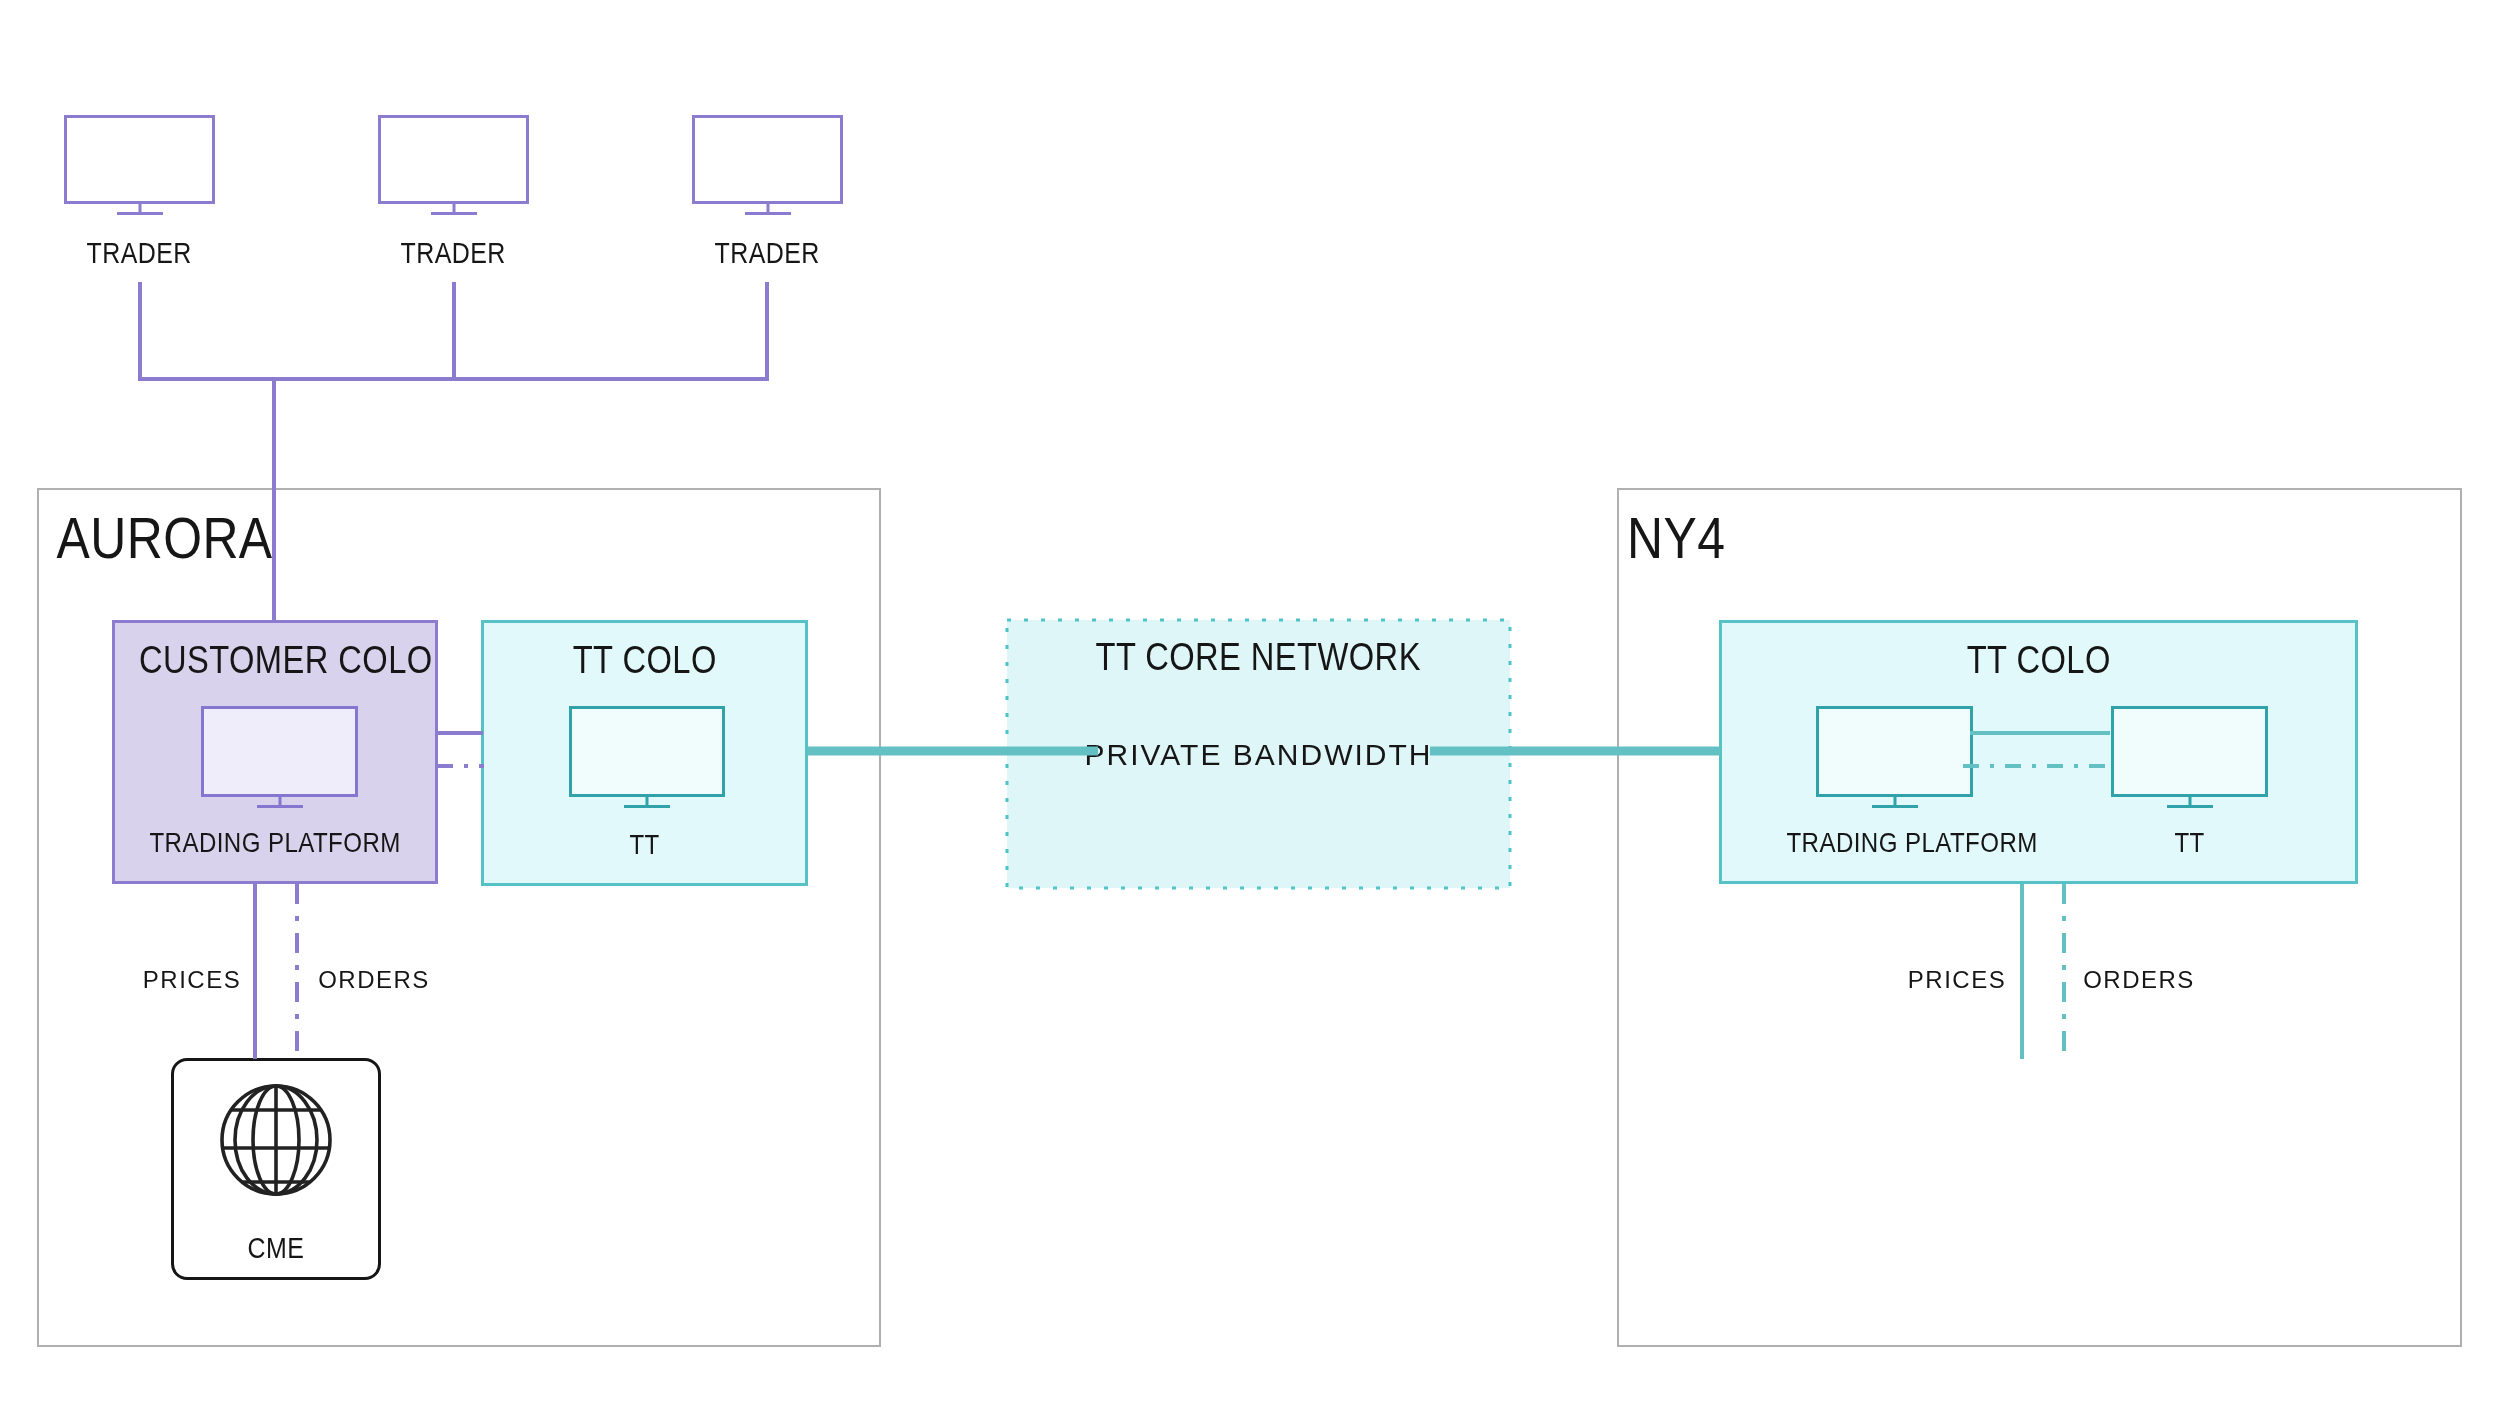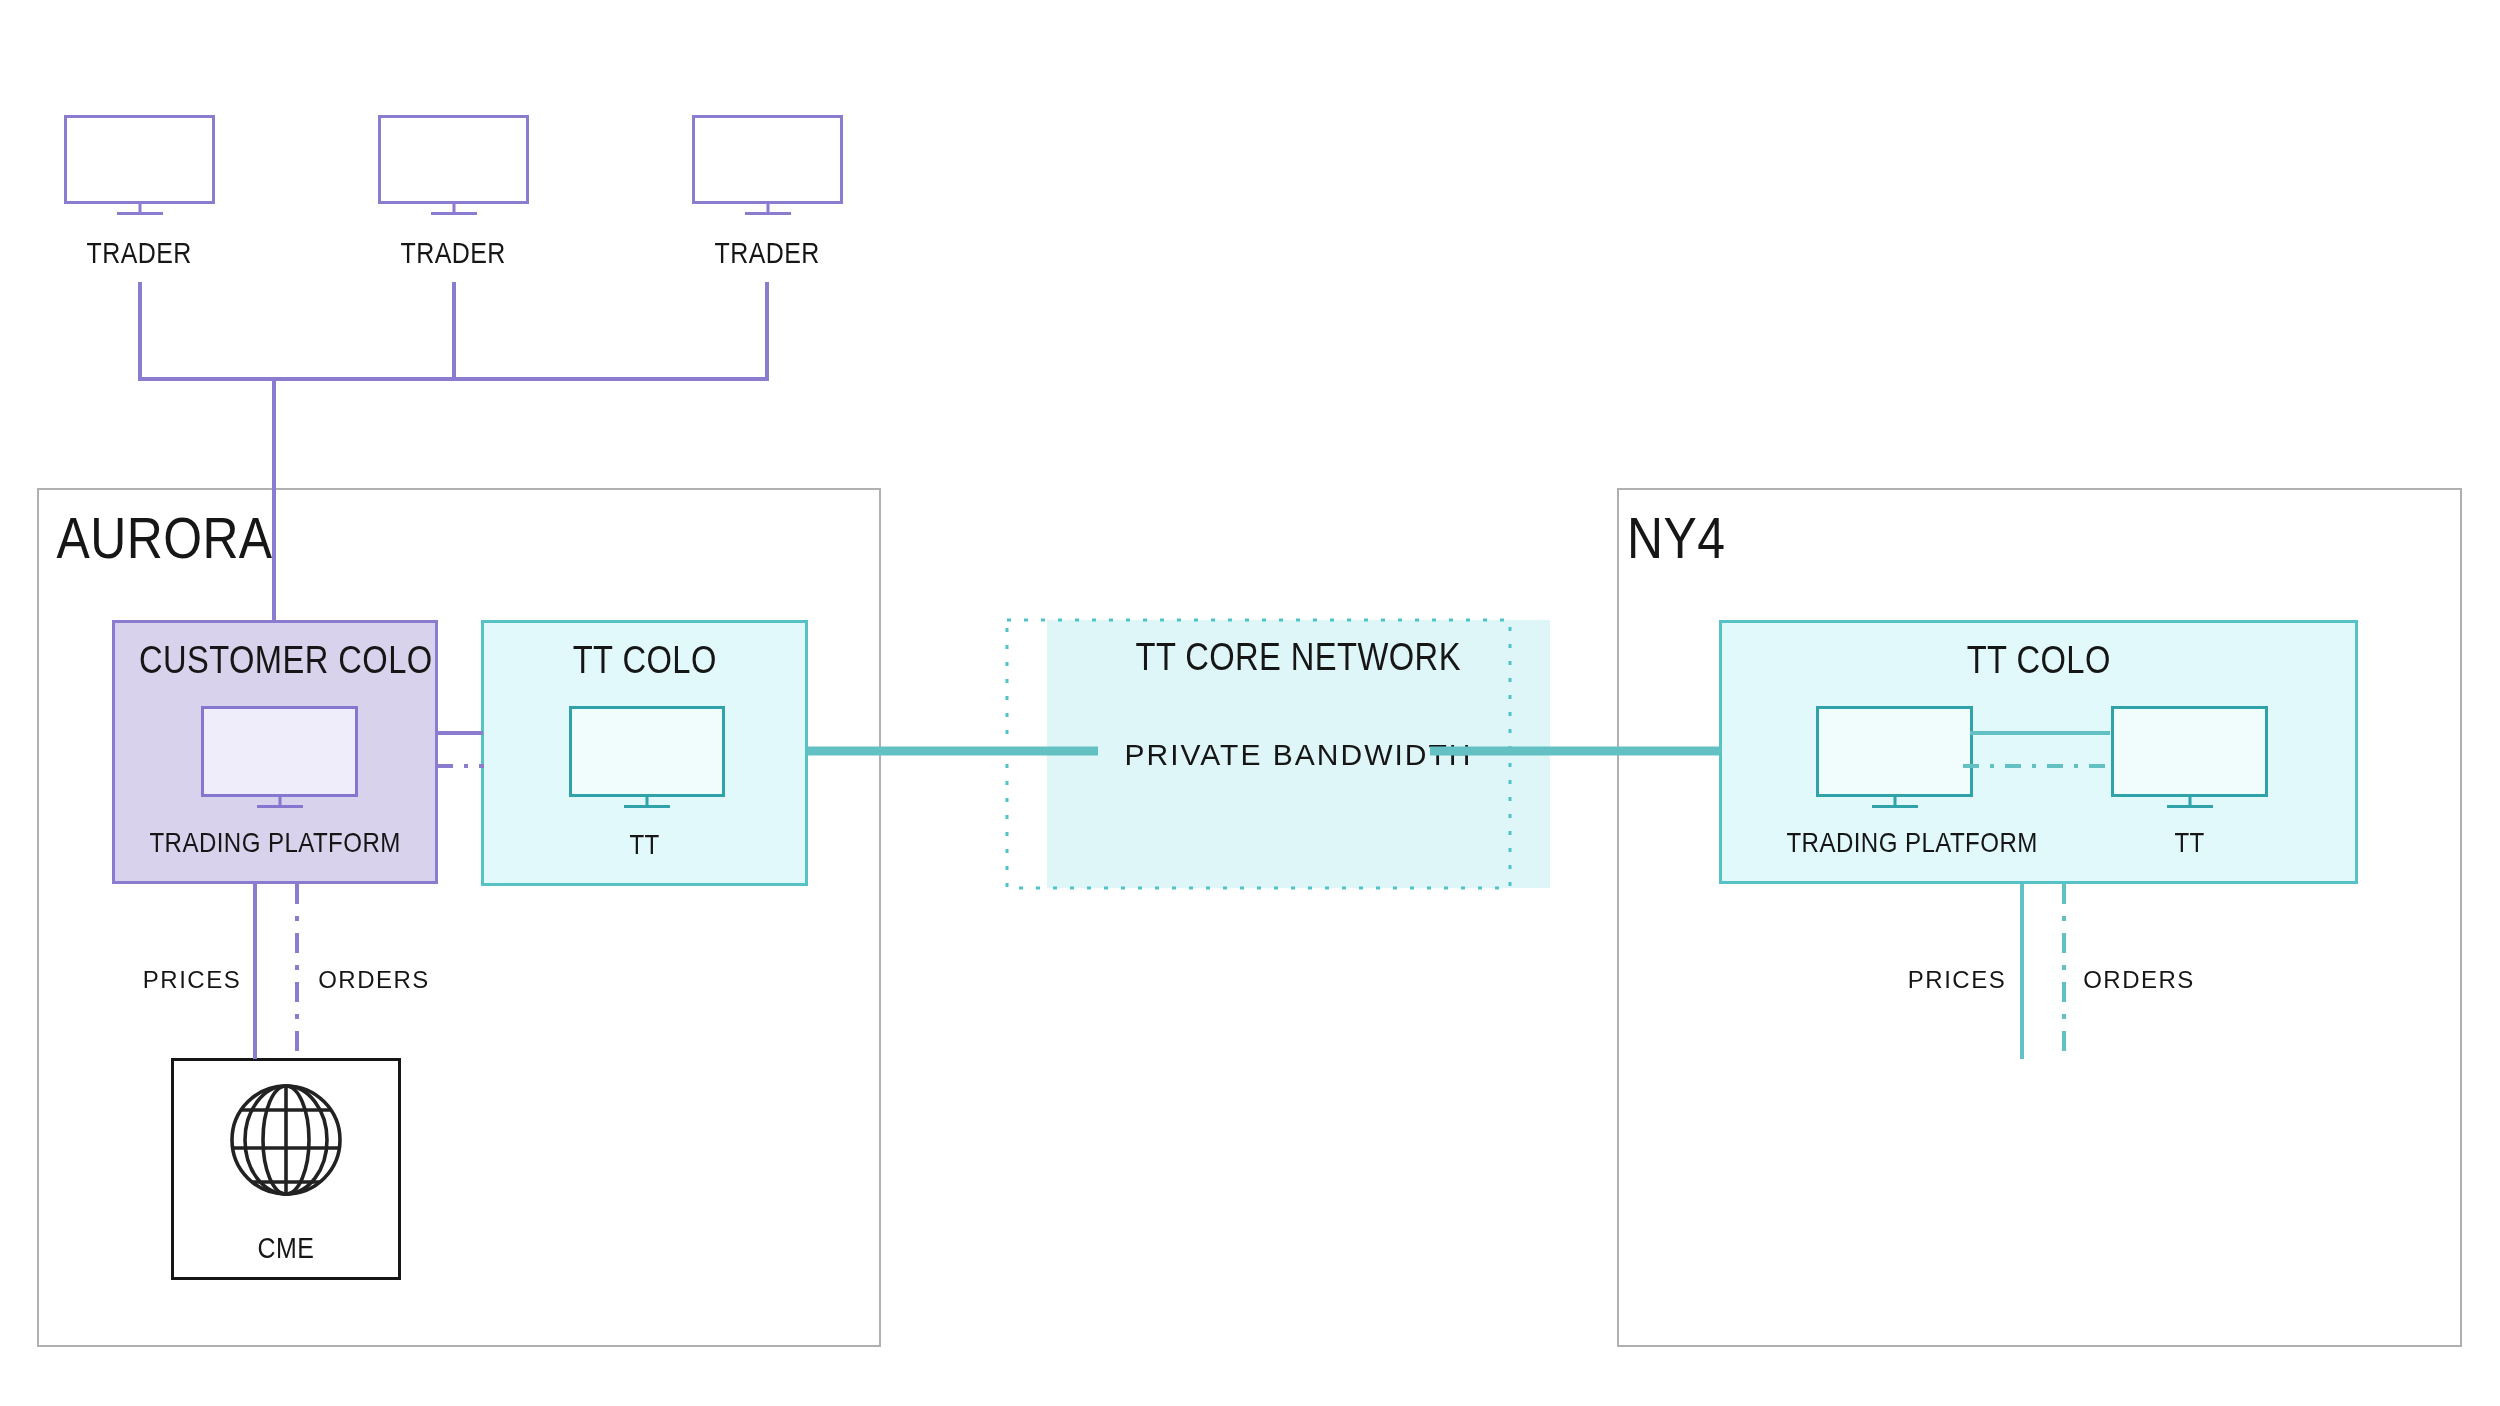--- a/index.html
+++ b/index.html
@@ -12,21 +12,21 @@
         white-space:nowrap;letter-spacing:0.5px;}
   .section-title{position:absolute;top:14px;left:0;right:0;font-size:58px;}
   .box-title{position:absolute;top:16px;left:0;right:0;text-align:center;font-size:38px;}
   .item-label{position:absolute;bottom:22px;left:0;right:0;text-align:center;font-size:28px;}
   .geo-label{position:absolute;font-size:24px;letter-spacing:1.5px;text-align:center;
              width:140px;z-index:2;white-space:nowrap;}
   
   .site-box{border:2px solid #b0b0b0;background:transparent;}
   .customer-colo{background:#d9d2ec;border:3px solid #8b7cd0;}
   .tt-colo{background:#e1f9fb;border:3px solid #56c2c6;}
-  .core-box{background:#def6f8;margin-left:40px;} 
+  .core-box{background:#def6f8;} 
   .exchange-box{background:#ffffff;border:3px solid #161616;}
   
   .monitor{position:absolute;box-sizing:border-box;}
   .monitor .neck{position:absolute;left:50%;top:100%;width:3px;height:11px;transform:translateX(-50%);}
   .monitor .base{position:absolute;left:50%;top:calc(100% + 11px);width:46px;height:3px;transform:translateX(-50%);}
   .m-purple{border:3px solid #8b7cd0;background:#ffffff;}
   .m-purple .neck,.m-purple .base{background:#8b7cd0;}
   .m-purple-fill{border:3px solid #8577cf;background:#efedf9;}
   .m-purple-fill .neck,.m-purple-fill .base{background:#8577cf;}
   .m-teal{border:3px solid #2fa3a9;background:#f1fdfd;}
@@ -130,21 +130,21 @@
     </div>
     <div class="item-label" style="left:20px;right:auto;width:340px;"><span class="cond">TRADING PLATFORM</span></div>
     <div class="item-label" style="left:392px;right:auto;width:152px;"><span class="cond">TT</span></div>
   </div>
 
   <div class="geo-label" style="left:122px;top:966px;">PRICES</div>
   <div class="geo-label" style="left:304px;top:966px;">ORDERS</div>
   <div class="geo-label" style="left:1887px;top:966px;">PRICES</div>
   <div class="geo-label" style="left:2069px;top:966px;">ORDERS</div>
 
-  <div class="box exchange-box z2" style="left:171px;top:1058px;width:230px;height:222px;">
+  <div class="box exchange-box z2" style="left:171px;top:1058px;width:210px;height:222px;border-radius:16px;">
     <div class="globe-wrap">
       <svg width="122" height="122" viewBox="-61 -61 122 122" xmlns="http://www.w3.org/2000/svg" fill="none" stroke="#222222" stroke-width="3.6">
         <circle r="54"></circle>
         <ellipse rx="23" ry="54"></ellipse>
         <ellipse rx="41" ry="54"></ellipse>
         <line x1="0" y1="-54" x2="0" y2="54"></line>
         <line x1="-44.9" y1="-30" x2="44.9" y2="-30"></line>
         <line x1="-53.4" y1="8" x2="53.4" y2="8"></line>
         <line x1="-33.9" y1="42" x2="33.9" y2="42"></line>
       </svg>

